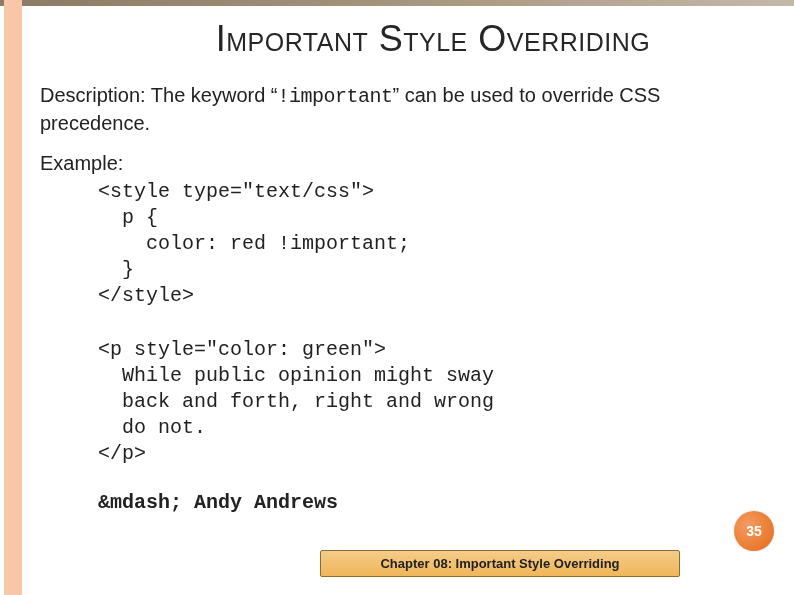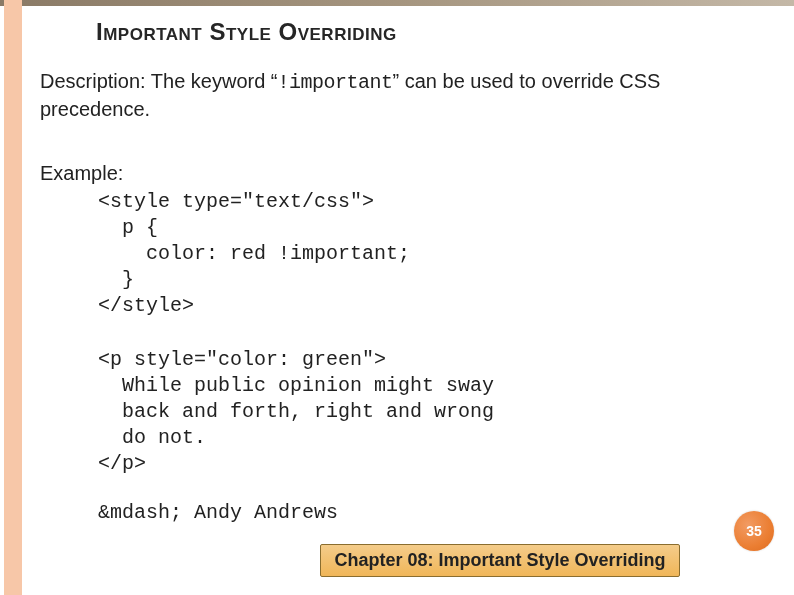--- a/index.html
+++ b/index.html
@@ -28,31 +28,32 @@
     height: 6px;
     background: linear-gradient(90deg, #8a7a66 0%, #a5957f 50%, #c4b8a7 100%);
   }
   .content {
     position: absolute;
     top: 18px;
     left: 40px;
     right: 24px;
   }
   .title {
-    font-size: 24px;
-    font-weight: bold;
+    font-size: 36px;
+    font-weight: normal;
     font-variant: small-caps;
     color: #262626;
     margin: 0 0 22px 56px;
     letter-spacing: 0.5px;
+    text-align: center;
   }
   .desc {
     font-size: 20px;
     color: #222;
-    margin: 0 0 40px 0;
+    margin: 0 0 16px 0;
     line-height: 1.3;
   }
   .desc .kw {
     font-family: "Courier New", monospace;
     letter-spacing: -0.5px;
   }
   .example-label {
     font-size: 20px;
     font-weight: normal;
     color: #222;
@@ -65,28 +66,29 @@
     margin: 0 0 0 58px;
     white-space: pre;
     line-height: 1.3;
   }
   .code-block2 { margin-top: 28px; }
   .author {
     font-family: "Courier New", monospace;
     font-size: 20px;
     color: #222;
     margin: 24px 0 0 58px;
+    font-weight: bold;
   }
   .footer-box {
     position: absolute;
     bottom: 18px;
     left: 320px;
     width: 360px;
     text-align: center;
-    font-size: 18px;
+    font-size: 13px;
     font-weight: bold;
     color: #222;
     background: linear-gradient(180deg, #f4cc8a 0%, #f0b659 100%);
     border: 1px solid #8a6d2f;
     padding: 5px 10px;
     border-radius: 2px;
   }
   .page-badge {
     position: absolute;
     right: 20px;

